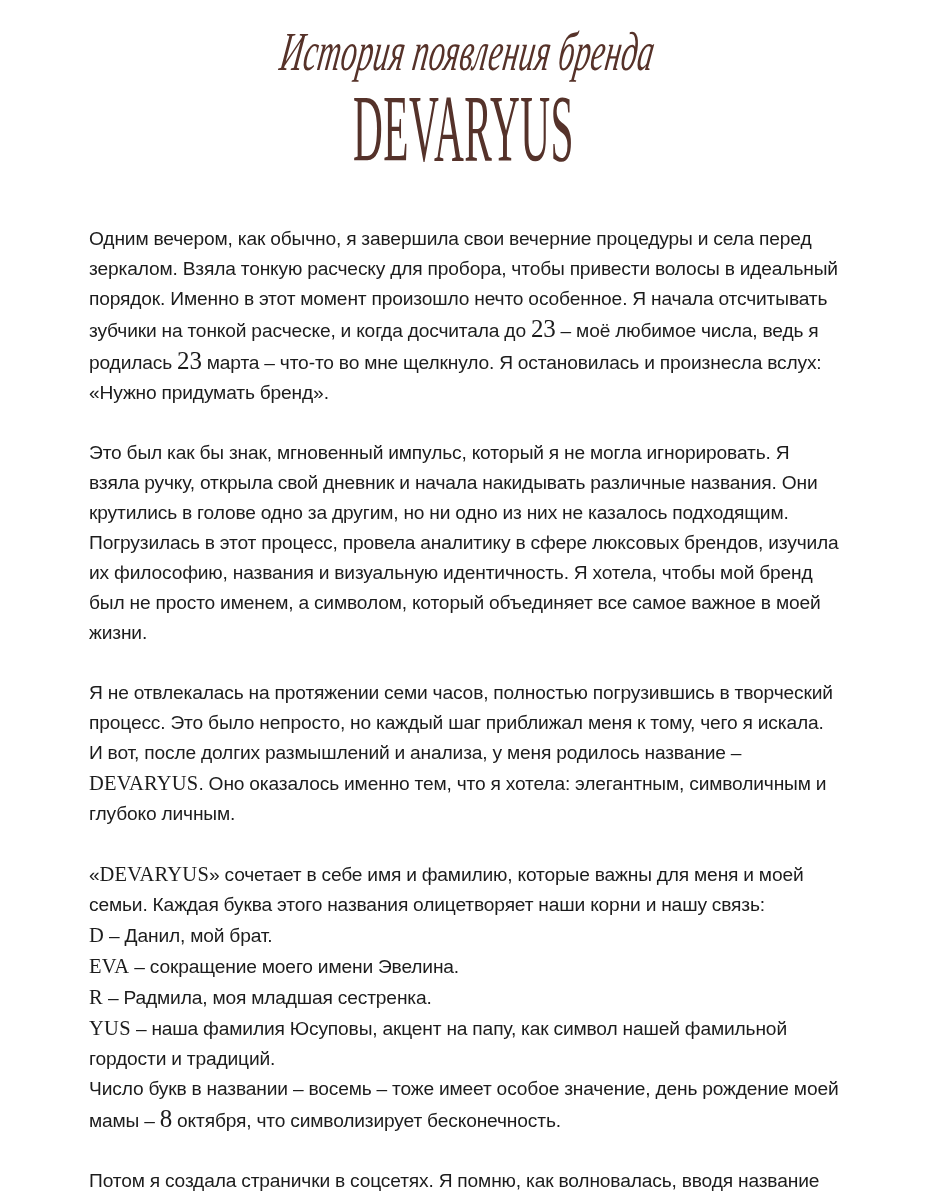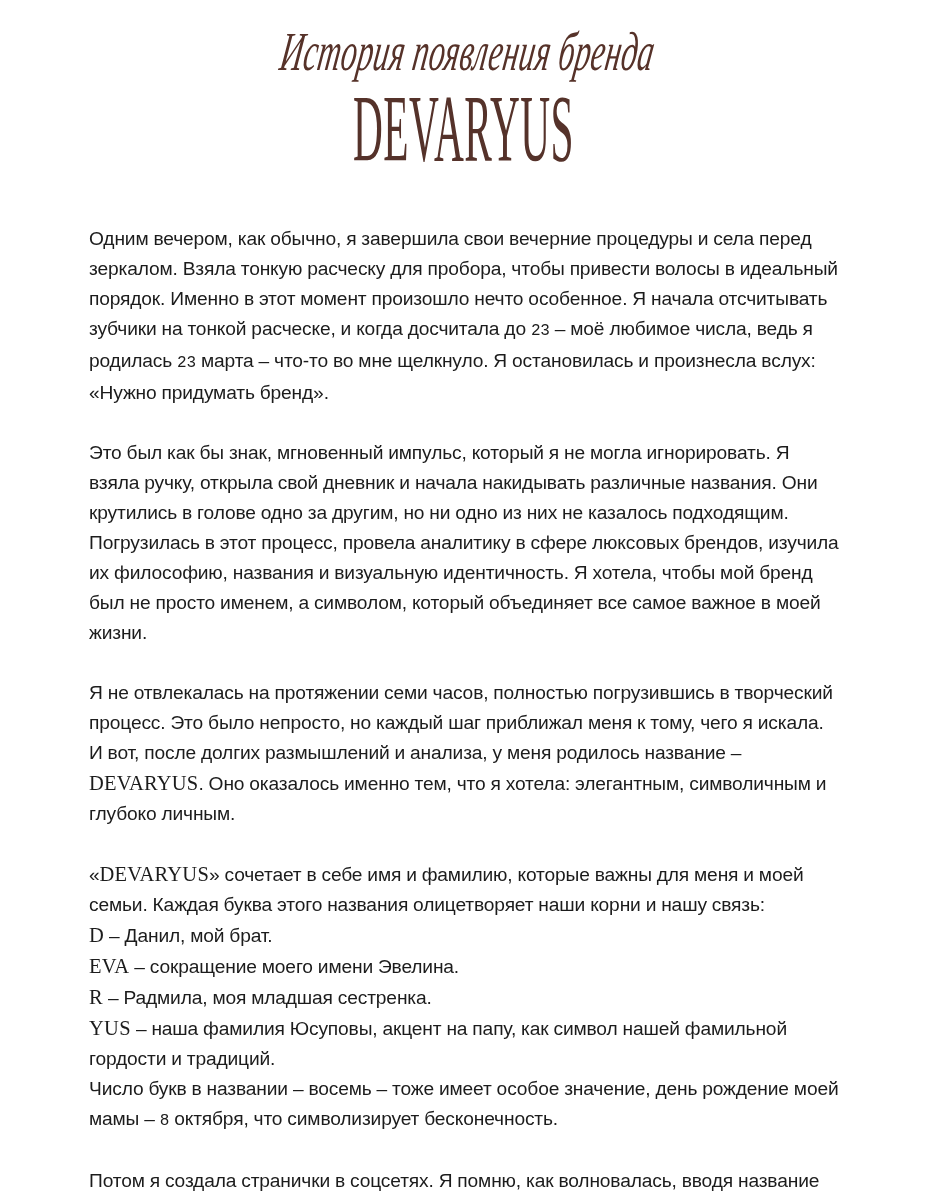--- a/index.html
+++ b/index.html
@@ -80,22 +80,22 @@
   }
   .para:last-child { margin-bottom: 0; }
 
   
   .lat {
     font-family: "Liberation Serif", "DejaVu Serif", serif;
     font-size: 20.5px;
     letter-spacing: 0.2px;
   }
   .num {
-    font-family: Liberation Mono, monospace;
-    font-size: 16px;
+    font-family: Liberation Serif, serif;
+    font-size: 25px;
   }
   .initial {
     font-family: "Liberation Serif", "DejaVu Serif", serif;
     font-size: 20.5px;
     letter-spacing: 0.3px;
   }
 </style>
 </head>
 <body>
 

